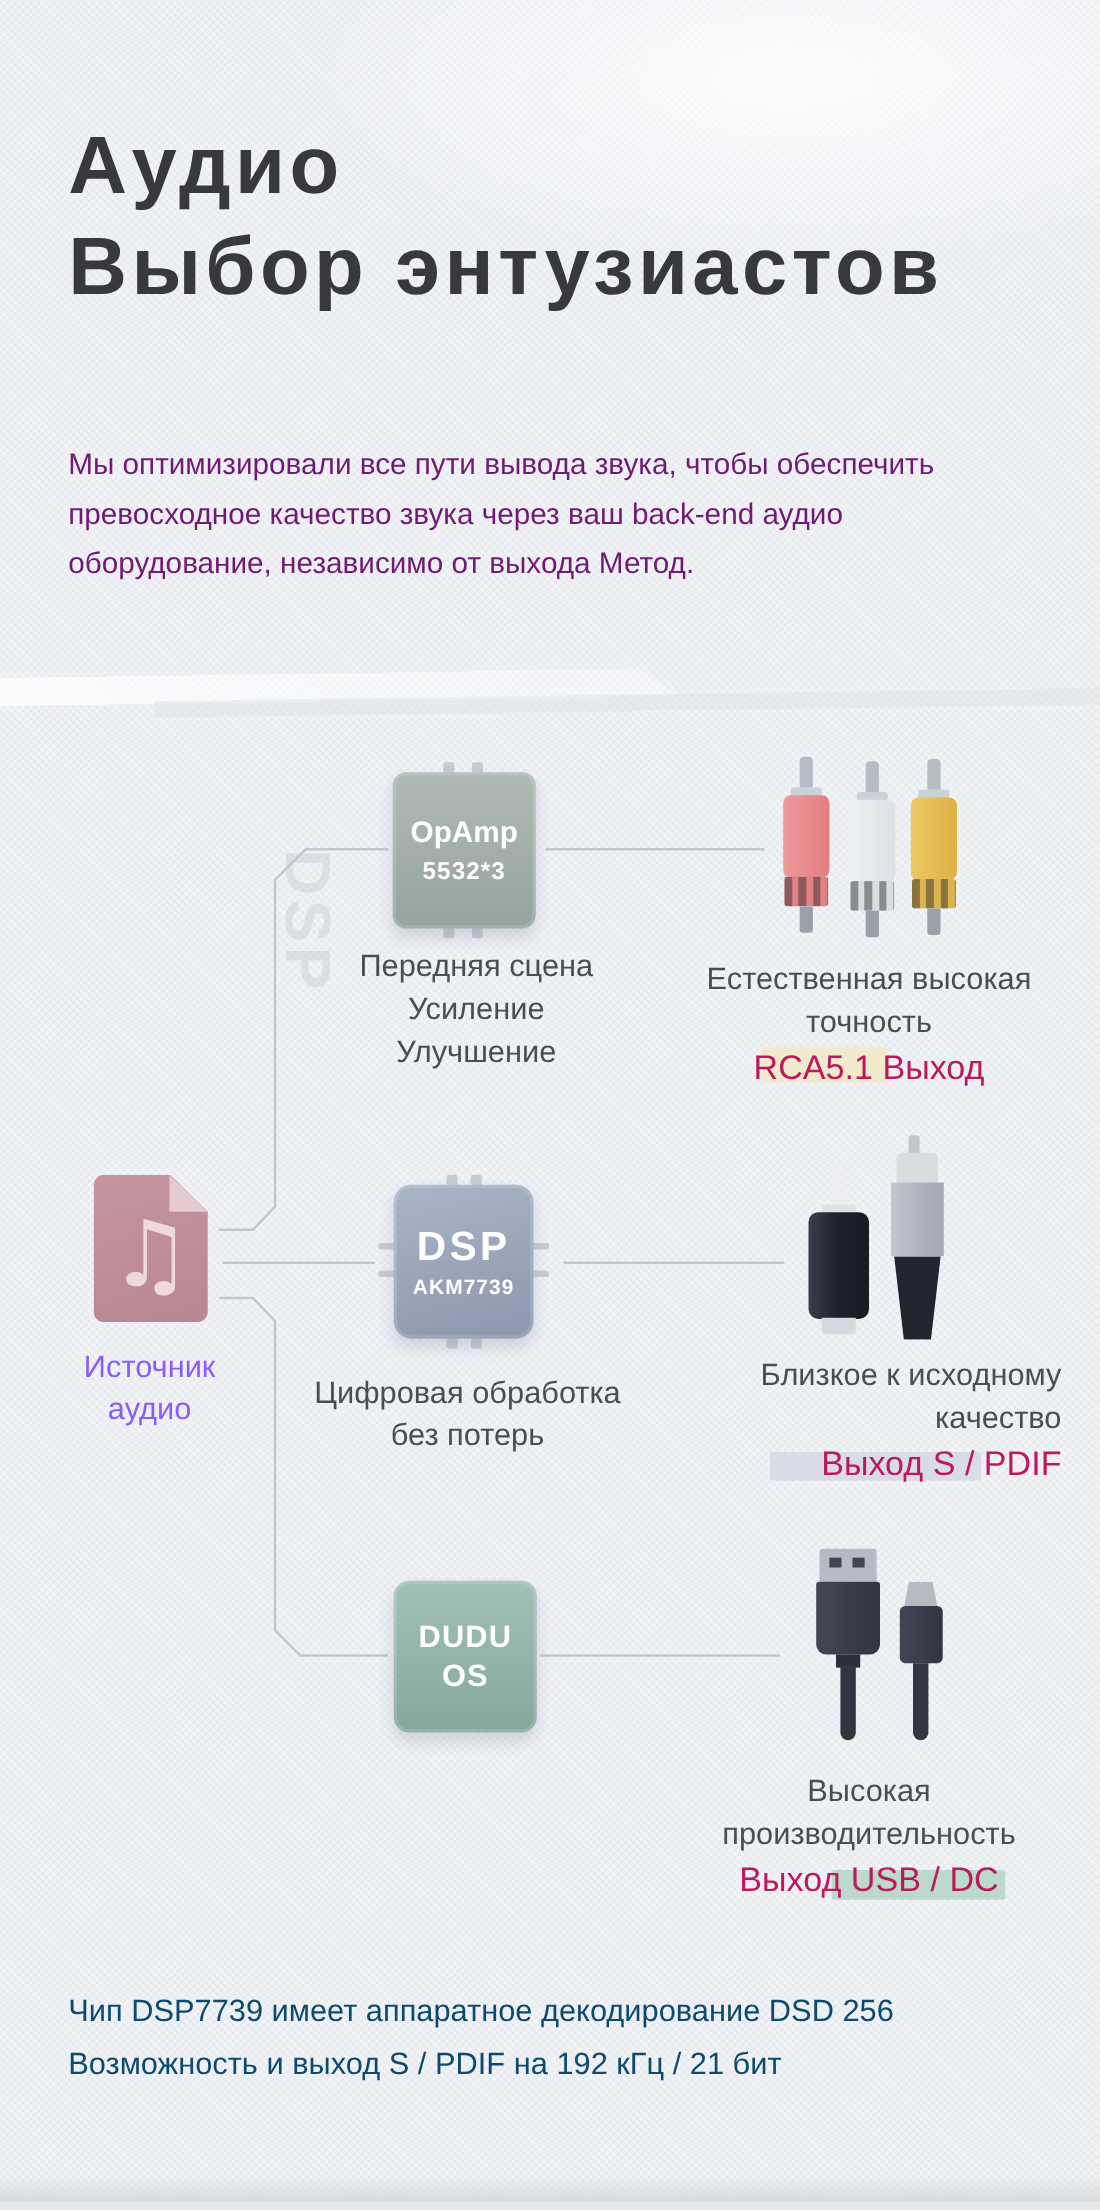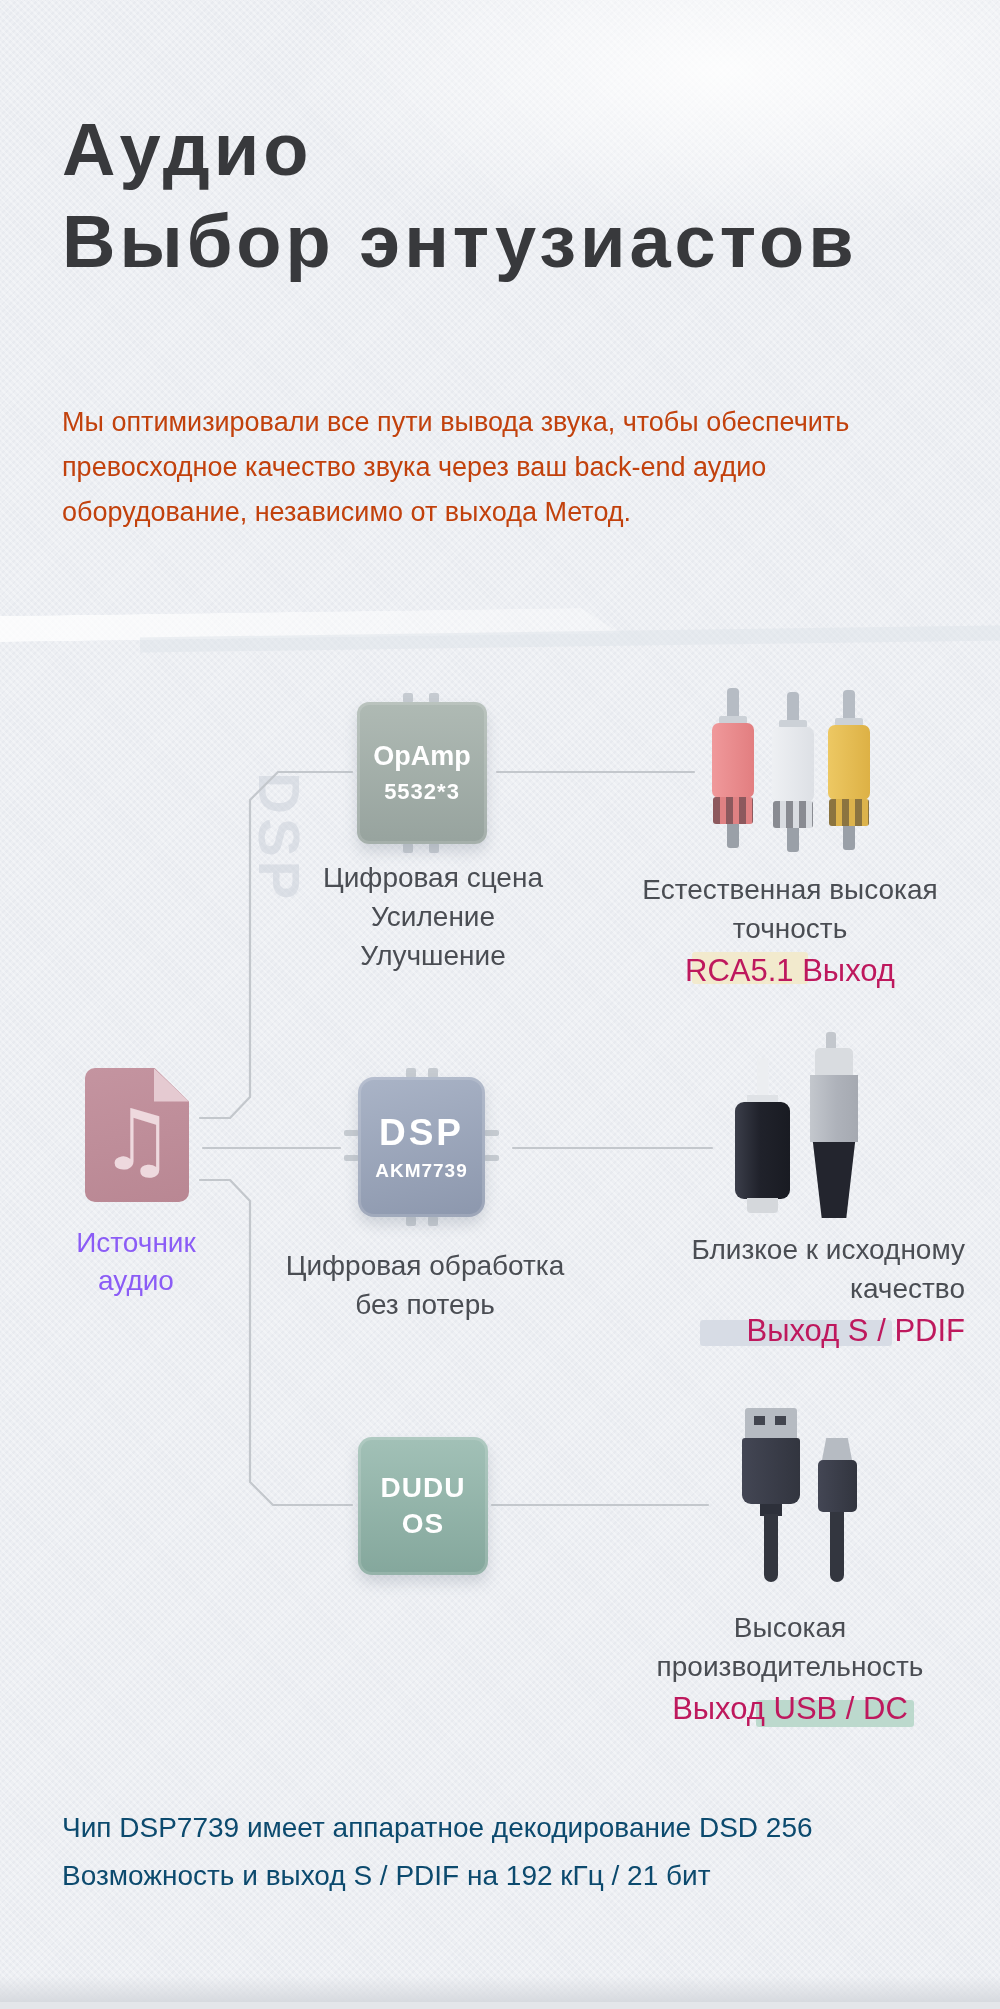--- a/index.html
+++ b/index.html
@@ -20,21 +20,21 @@
   .band1{left:-30px;top:612px;width:650px;height:26px;
     background:linear-gradient(90deg, rgba(255,255,255,.8), rgba(255,255,255,.3));
     clip-path:polygon(0 0, 94% 0, 100% 100%, 0 100%);transform:rotate(-0.8deg);}
   .band2{left:140px;top:631px;width:930px;height:15px;background:rgba(222,227,234,.5);transform:rotate(-0.8deg);}
   .bottom-shade{left:0;bottom:0;width:1000px;height:26px;
     background:linear-gradient(180deg, rgba(237,239,243,0), #d7dadf);}
 
   
   .title{left:62px;top:104px;font-size:74px;line-height:92px;font-weight:bold;
     color:#38393c;letter-spacing:4px;white-space:nowrap;}
-  .intro{left:62px;top:400px;font-size:27px;line-height:45px;color:#c2410c;white-space:nowrap;}
+  .intro{left:62px;top:400px;font-size:27px;line-height:45px;color:#701a75;white-space:nowrap;}
 
   
   .watermark{left:246px;top:772px;writing-mode:vertical-rl;font-size:58px;font-weight:bold;
     color:rgba(199,206,216,.5);letter-spacing:4px;}
 
   
   svg.flow{position:absolute;left:0;top:0;pointer-events:none;}
 
   
   .chip{display:flex;flex-direction:column;align-items:center;justify-content:center;
@@ -147,21 +147,21 @@
 
   <div class="abs pin" style="left:403px;top:693px;width:10px;height:10px;"></div>
   <div class="abs pin" style="left:429px;top:693px;width:10px;height:10px;"></div>
   <div class="abs pin" style="left:403px;top:843px;width:10px;height:10px;"></div>
   <div class="abs pin" style="left:429px;top:843px;width:10px;height:10px;"></div>
   <div class="abs chip chip-opamp">
     <div class="l1">OpAmp</div>
     <div class="l2">5532*3</div>
   </div>
   <div class="abs caption" style="left:258px;top:858px;">
-    <div>Цифровая сцена</div>
+    <div>Передняя сцена</div>
     <div>Усиление</div>
     <div>Улучшение</div>
   </div>
 
   <div class="abs" style="left:712px;top:688px;width:160px;height:162px;">
     <div class="plug" style="left:0;top:0;">
       <div class="tip"></div>
       <div class="collar"></div>
       <div class="pbody" style="background:linear-gradient(90deg,#f0999b,#e27e80);"></div>
       <div class="ribs" style="background-color:#e08183;"></div>

